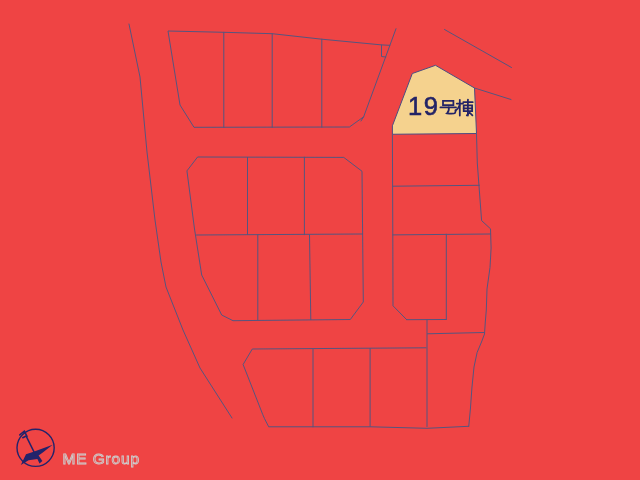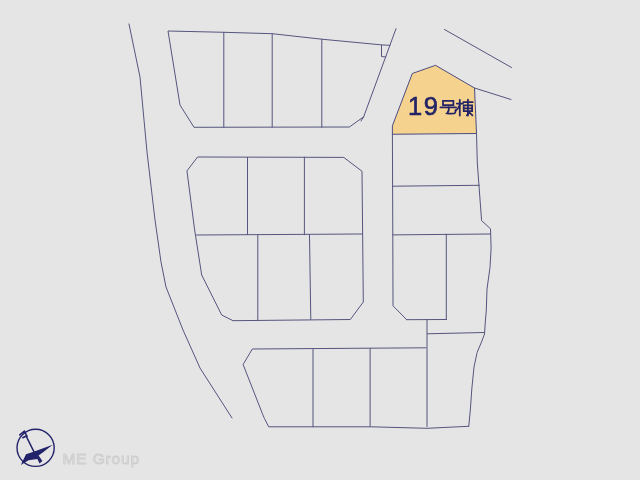--- a/index.html
+++ b/index.html
@@ -1,16 +1,16 @@
 <!DOCTYPE html>
 <html><head>
 <meta charset="utf-8">
 <style>
   html,body{margin:0;padding:0;background:#ffffff;}
-  .page{position:relative;width:640px;height:480px;background:#e5e5e5;overflow:hidden;
+  .page{position:relative;width:640px;height:480px;background:#ef4444;overflow:hidden;
         font-family:"Liberation Sans", sans-serif;}
 </style>
 </head>
 <body>
 <div class="page">
 <svg width="640" height="480" viewBox="0 0 640 480">
   <g fill="none" stroke="#55557f" stroke-width="1" stroke-linecap="round" stroke-linejoin="round">
 
     <polyline points="129,24 140,77 147,152 155,220 161,262 166,287 183,330 200,368 232,418"></polyline>
 

